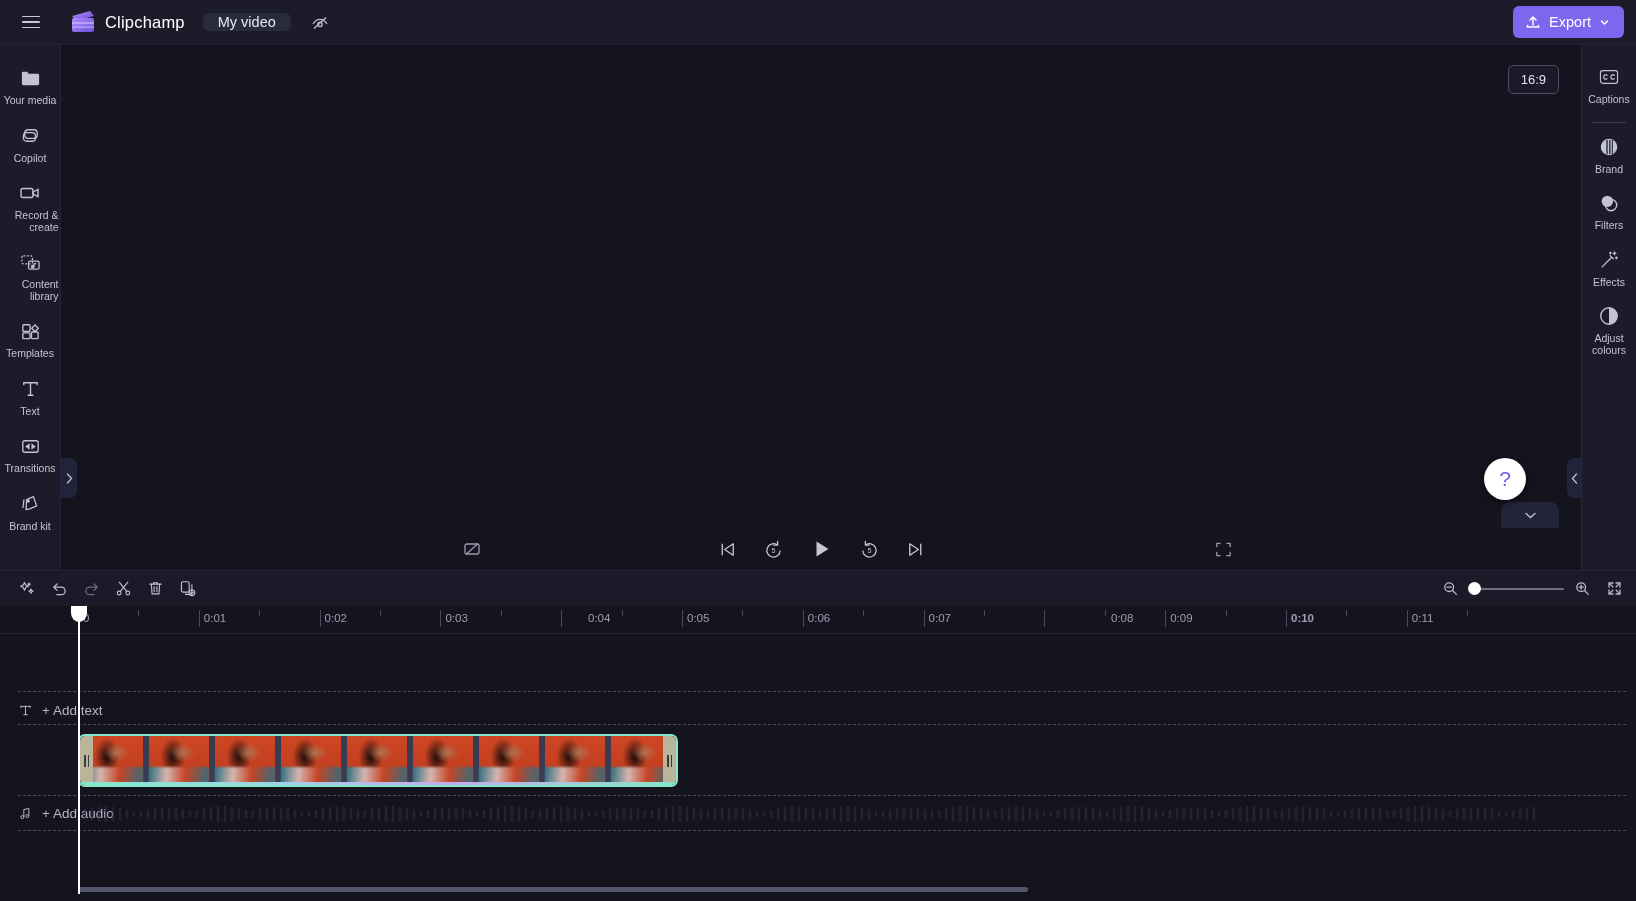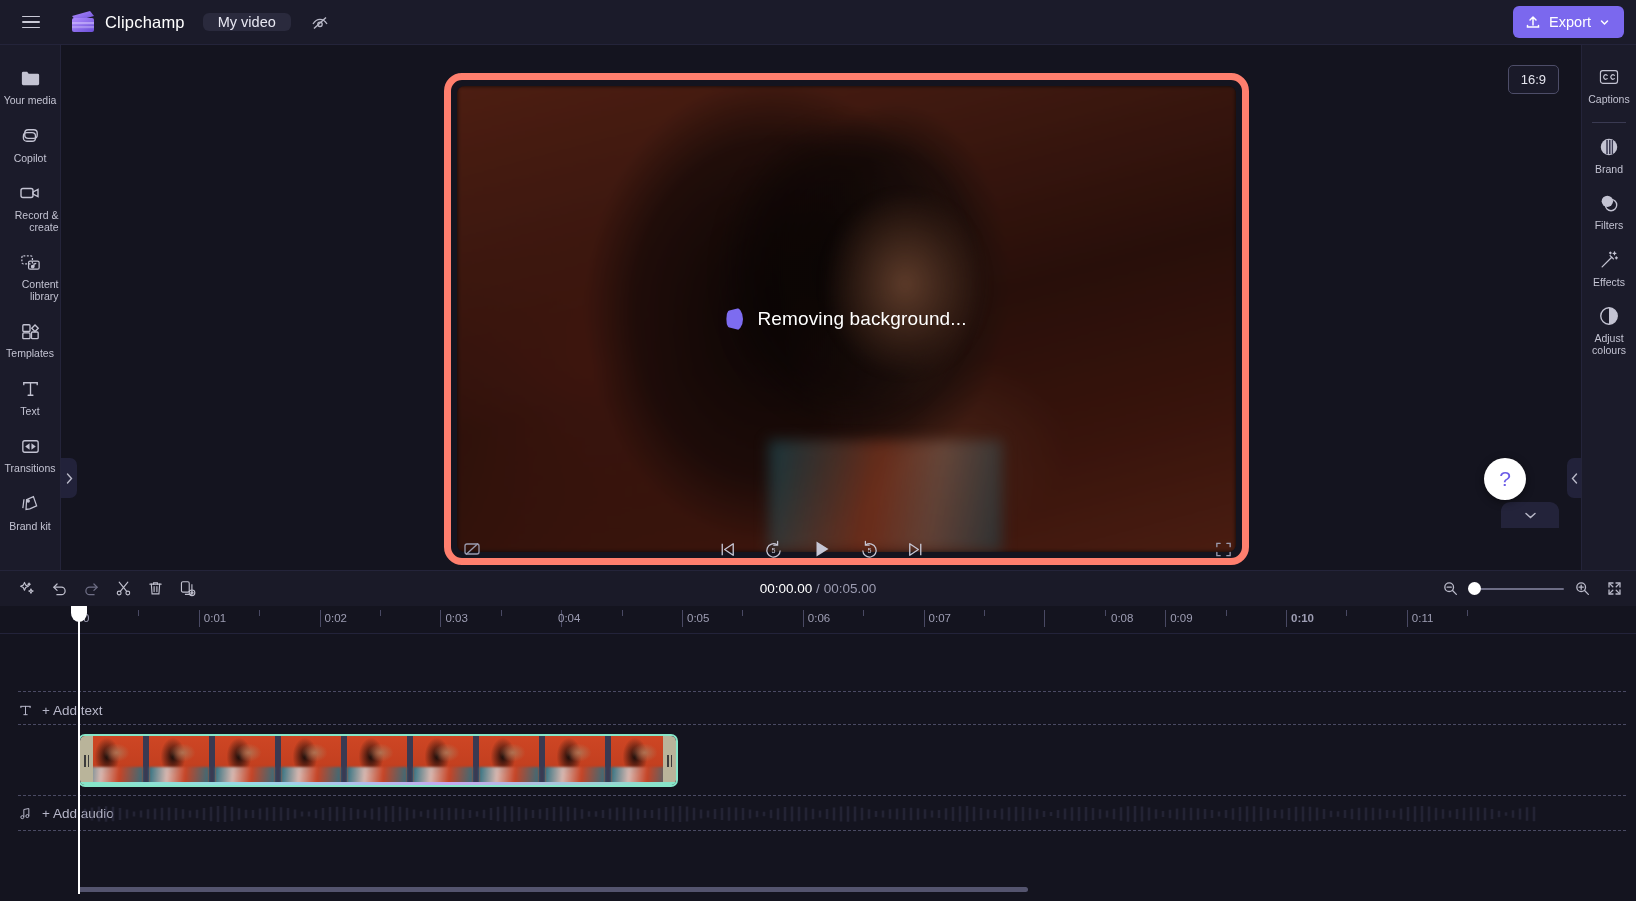--- a/index.html
+++ b/index.html
@@ -422,33 +422,20 @@
           <path d="M2.5 2l4 4.5-4 4.5"></path>
         </svg>
       </div>
     </div>
 
     <div class="center">
       <div class="stage">
 
         <div class="ratio-chip">16:9</div>
 
-        <div class="preview-wrap">
-          <div class="preview">
-            <div class="pv-bg"></div>
-            <div class="pv-hair"></div>
-            <div class="pv-face"></div>
-            <div class="pv-scarf"></div>
-            <div class="pv-dark"></div>
-            <div class="pv-overlay">
-              <div class="spinner"></div>
-              <div class="pv-text">Removing background...</div>
-            </div>
-          </div>
-        </div>
 
         <div class="help-fab">?</div>
         <div class="collapse-chev">
           <svg width="13" height="9" viewBox="0 0 13 9" fill="none" stroke="#b9b9c8" stroke-width="1.5" stroke-linecap="round">
             <path d="M2 2.5l4.5 4 4.5-4"></path>
           </svg>
         </div>
       </div>
 
       <div class="playerbar">
@@ -604,25 +591,20 @@
       </div>
       <div class="tb-btn">
         <svg width="19" height="19" viewBox="0 0 22 22" fill="none" stroke="#c0c0ce" stroke-width="1.3">
           <rect x="4" y="3.2" width="9" height="12" rx="1.6"></rect>
           <path d="M8 17.8h6.5a1.6 1.6 0 001.6-1.6V6.2"></path>
           <circle cx="16.2" cy="16" r="3.3"></circle>
           <path d="M16.2 14.4v3.2M14.6 16h3.2" stroke-linecap="round"></path>
         </svg>
       </div>
 
-      <div class="tl-time">
-        <span class="cur">00:00.00</span>
-        <span class="tot">/</span>
-        <span class="tot">00:05.00</span>
-      </div>
 
       <div class="tl-zoom">
         <div class="zoom-ico">
           <svg width="17" height="17" viewBox="0 0 18 18" fill="none" stroke="#b9b9c8" stroke-width="1.4" stroke-linecap="round">
             <circle cx="7.6" cy="7.6" r="4.6"></circle>
               <path d="M11.2 11.2L15.2 15.2"></path>
               <path d="M5.4 7.6h4.4"></path>
           </svg>
         </div>
         <div class="zslider">
@@ -653,21 +635,21 @@
           <div class="maj" style="left: 198.8px;"></div>
           <div class="lbl" style="left: 203.8px;">0:01</div>
           <div class="min" style="left: 259.2px;"></div>
           <div class="maj" style="left: 319.6px;"></div>
           <div class="lbl" style="left: 324.6px;">0:02</div>
           <div class="min" style="left: 380px;"></div>
           <div class="maj" style="left: 440.4px;"></div>
           <div class="lbl" style="left: 445.4px;">0:03</div>
           <div class="min" style="left: 500.8px;"></div>
           <div class="maj" style="left: 561.2px;"></div>
-          <div class="lbl" style="left: 558px;">0:04</div>
+          <div class="lbl" style="left: 588px;">0:04</div>
           <div class="min" style="left: 621.6px;"></div>
           <div class="maj" style="left: 682px;"></div>
           <div class="lbl" style="left: 687px;">0:05</div>
           <div class="min" style="left: 742.4px;"></div>
           <div class="maj" style="left: 802.8px;"></div>
           <div class="lbl" style="left: 807.8px;">0:06</div>
           <div class="min" style="left: 863.2px;"></div>
           <div class="maj" style="left: 923.6px;"></div>
           <div class="lbl" style="left: 928.6px;">0:07</div>
           <div class="min" style="left: 984px;"></div>

